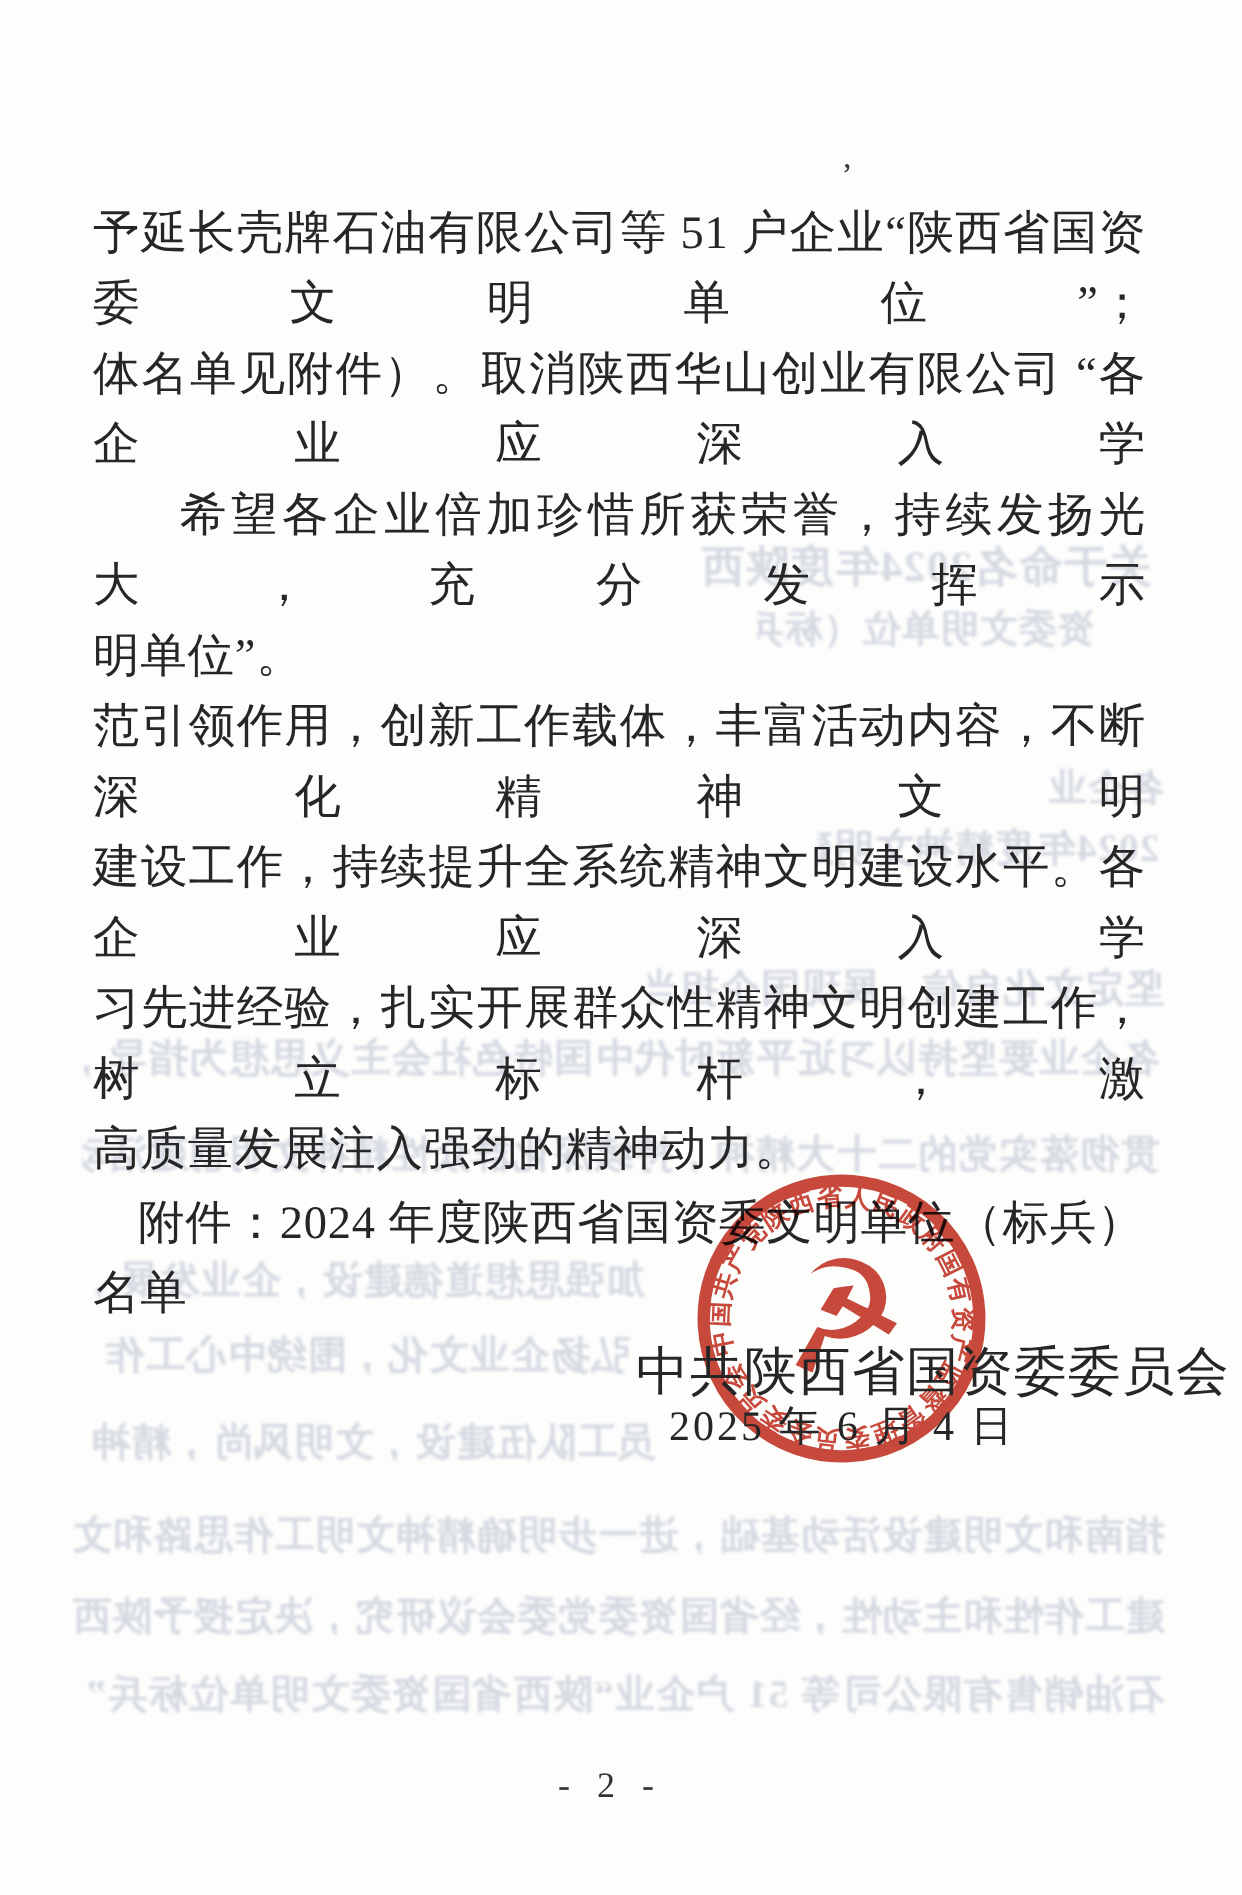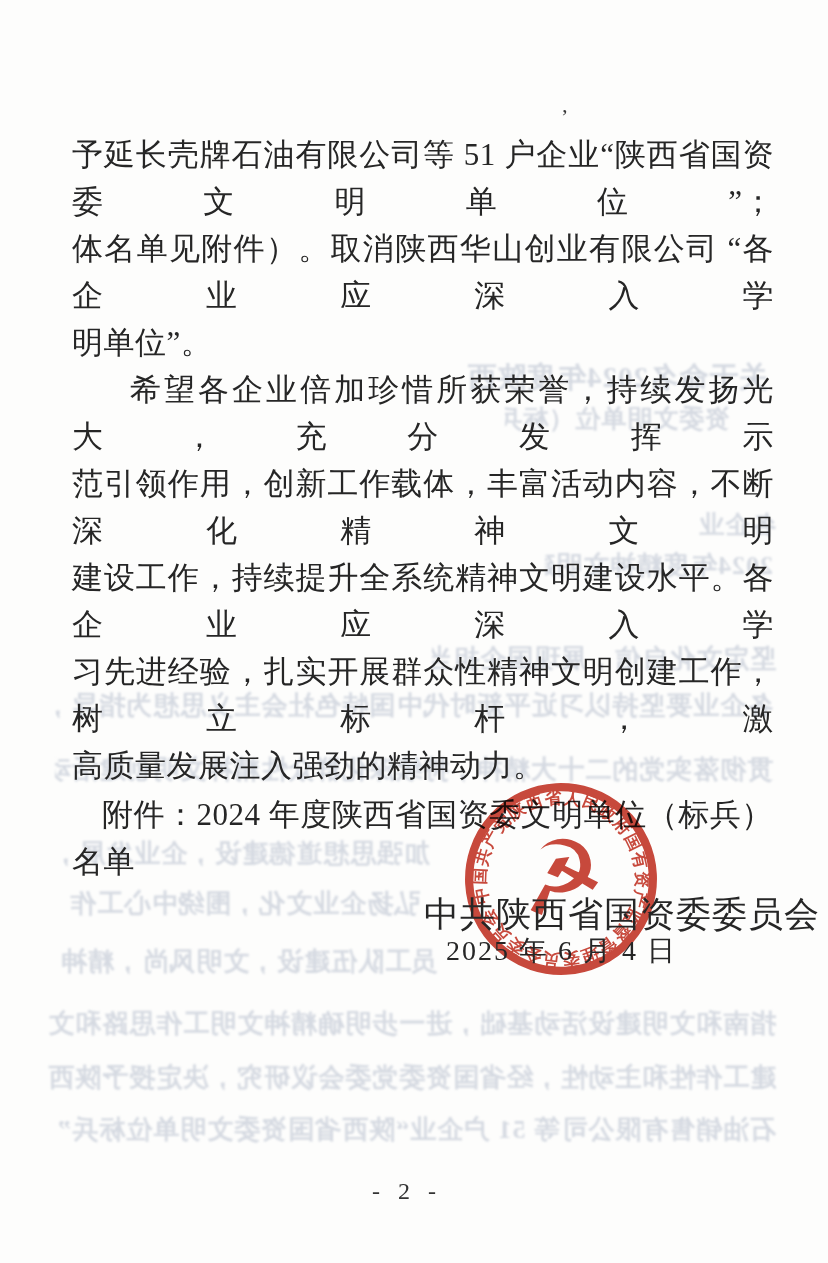--- a/index.html
+++ b/index.html
@@ -11,21 +11,21 @@
   .page{position:absolute;inset:0;}
   
   .ghost-layer{position:absolute;inset:0;z-index:1;}
   .ghost{
     position:absolute;transform:scaleX(-1);
     color:#9aa5ba;opacity:.40;filter:blur(1.1px);
     font-weight:700;white-space:nowrap;overflow:hidden;
     letter-spacing:1px;
   }
   
-  .body-text{position:absolute;left:72px;top:131px;width:702px;z-index:4;}
+  .body-text{position:absolute;left:62px;top:131px;width:702px;z-index:4;}
   .line{
     font-size:31px;line-height:47px;letter-spacing:.5px;
     text-align:justify;text-align-last:justify;
   }
   .line.end{text-align:left;text-align-last:left;}
   .indent2{text-indent:58px;}
   .attachment{margin-top:2px;text-indent:30px;}
   
   .signature{
     position:absolute;left:424px;top:891px;z-index:6;
@@ -77,23 +77,23 @@
     <div class="ghost" style="top:1006px;left:48px;width:728px;font-size:26px">指南和文明建设活动基础，进一步明确精神文明工作思路和文明创</div>
     <div class="ghost" style="top:1060px;left:48px;width:728px;font-size:26px">建工作性和主动性，经省国资委党委会议研究，决定授予陕西延长</div>
     <div class="ghost" style="top:1112px;left:48px;width:728px;font-size:26px">石油销售有限公司等 51 户企业“陕西省国资委文明单位标兵”；授</div>
   </div>
 
   <div class="stray-mark">’</div>
 
   <main class="body-text">
     <div class="line">予延长壳牌石油有限公司等 51 户企业“陕西省国资委文明单位”；</div>
     <div class="line">体名单见附件）。取消陕西华山创业有限公司 “各企业应深入学</div>
+    <div class="line indent2">希望各企业倍加珍惜所获荣誉，持续发扬光大，充分发挥示</div>
+
     <div class="line end">明单位”。</div>
-
-    <div class="line indent2">希望各企业倍加珍惜所获荣誉，持续发扬光大，充分发挥示</div>
     <div class="line">范引领作用，创新工作载体，丰富活动内容，不断深化精神文明</div>
     <div class="line">建设工作，持续提升全系统精神文明建设水平。各企业应深入学</div>
     <div class="line">习先进经验，扎实开展群众性精神文明创建工作，树立标杆，激</div>
     <div class="line end">高质量发展注入强劲的精神动力。</div>
 
     <div class="line end attachment">附件：2024 年度陕西省国资委文明单位（标兵）名单</div>
   </main>
 
   <svg class="seal" viewBox="0 0 190 190" aria-hidden="true">
     <defs>

